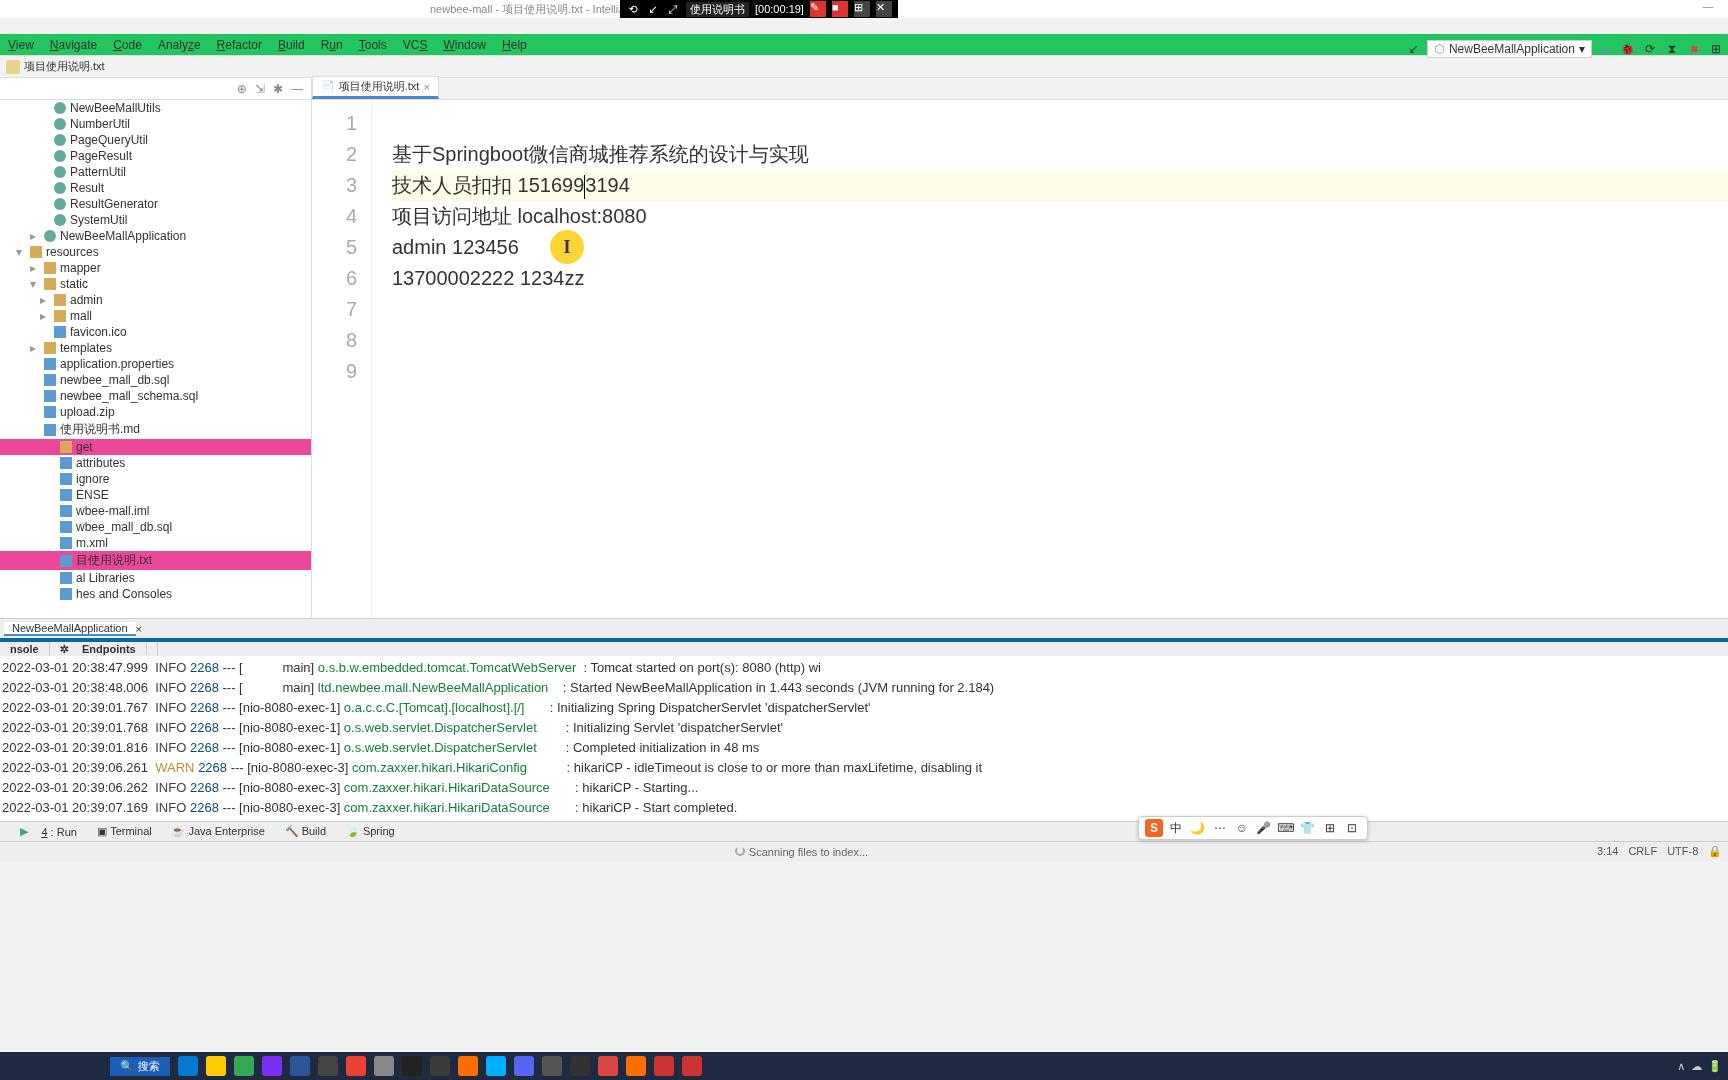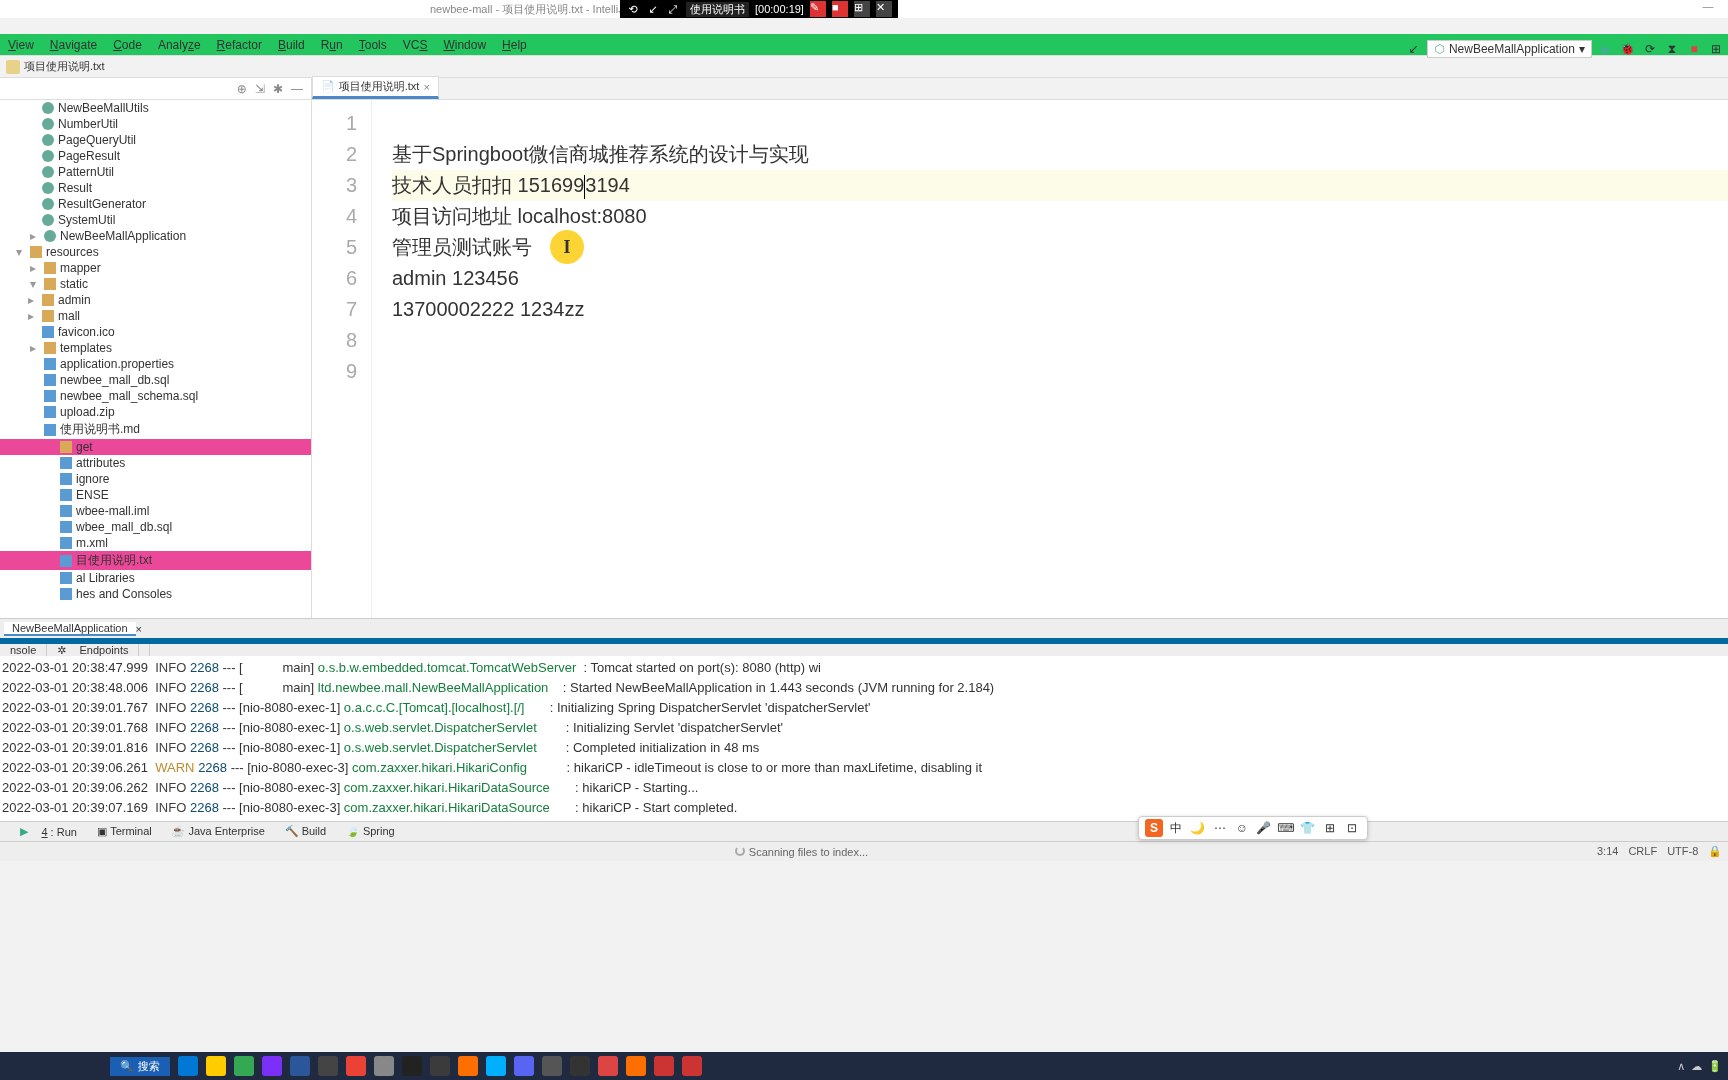--- a/index.html
+++ b/index.html
@@ -37,21 +37,21 @@
 .main { display: flex; height: 540px; }
 
 
 .tree { width: 312px; background: #fff; border-right: 1px solid #ddd; overflow: hidden; font-size: 12px; }
 .tree .hdr { height: 22px; border-bottom: 1px solid #ddd; display: flex; align-items: center; justify-content: flex-end; gap: 8px; padding-right: 8px; }
 .tree .hdr span { color: #888; }
 .tree ul { list-style: none; }
 .tree li { padding: 1px 0 1px 46px; white-space: nowrap; display: flex; align-items: center; gap: 4px; }
 .tree li.d1 { padding-left: 16px; }
 .tree li.d2 { padding-left: 30px; }
-.tree li.d3 { padding-left: 28px; }
+.tree li.d3 { padding-left: 40px; }
 .tree li.sel { background: #ec4899; }
 .tree .ci { width: 12px; height: 12px; border-radius: 50%; background: #6a9; display: inline-block; flex-shrink: 0; }
 .tree .fi { width: 12px; height: 12px; background: #d9a95a; display: inline-block; flex-shrink: 0; }
 .tree .xi { width: 12px; height: 12px; background: #5a9bd4; display: inline-block; flex-shrink: 0; }
 .tree .ar { color: #999; width: 10px; display: inline-block; }
 
 
 .editor { flex: 1; background: #fff; display: flex; flex-direction: column; }
 .tabbar { height: 22px; background: #f2f2f2; border-bottom: 1px solid #ddd; display: flex; align-items: flex-end; }
 .tab { background: #fff; border: 1px solid #ddd; border-bottom: 3px solid #4a88c7; padding: 2px 8px; display: flex; align-items: center; gap: 4px; font-size: 11px; }
@@ -62,21 +62,21 @@
 .code { flex: 1; padding: 8px 0 0 20px; line-height: 31px; position: relative; }
 .code .ln { height: 31px; white-space: pre; }
 .code .hl { background: #fcfce8; }
 .cursor-mark { position: absolute; width: 34px; height: 34px; border-radius: 50%; background: #fcd535; display: flex; align-items: center; justify-content: center; color: #333; font-weight: bold; left: 178px; top: 130px; font-family: serif; font-size: 18px; }
 .caret { border-left: 1px solid #000; display: inline-block; height: 24px; vertical-align: middle; }
 
 
 .runtab { height: 20px; background: #eee; border-top: 1px solid #ccc; display: flex; align-items: center; padding: 0 4px; font-size: 11px; }
 .runtab .t { padding: 0 8px; }
 .runtab .act { background: #fff; border-bottom: 2px solid #4a88c7; }
-.runhead { height: 18px; background: #eee; border-top: 6px solid #0369a1; display: flex; font-size: 11px; }
+.runhead { height: 18px; background: #eee; border-top: 4px solid #0369a1; display: flex; font-size: 11px; font-weight: bold; }
 .runhead span { padding: 0 10px; border-right: 1px solid #ccc; display: flex; align-items: center; gap: 3px; }
 
 .console { height: 165px; background: #fff; font-family: "Consolas","Courier New",monospace; font-size: 13px; overflow: hidden; padding: 2px 0 0 2px; white-space: pre; }
 .console .row { line-height: 20px; }
 .console .info { color: #404040; }
 .console .warn { color: #c08a2a; }
 .console .pid { color: #0c4a6e; }
 .console .cls { color: #15803d; }
 
 
@@ -343,21 +343,20 @@
           <div>7</div>
           <div>8</div>
           <div>9</div>
         </div>
       <div class="code" id="code">
         <div class="cursor-mark">I</div>
       <div class="ln"></div>
           <div class="ln">基于Springboot微信商城推荐系统的设计与实现</div>
           <div class="ln hl">技术人员扣扣 151699<span class="caret"></span>3194</div>
           <div class="ln">项目访问地址 localhost:8080</div>
-          <div class="ln">管理员测试账号</div>
           <div class="ln">admin 123456</div>
           <div class="ln">13700002222 1234zz</div>
           <div class="ln"></div>
         </div>
     </div>
   </div>
 </div>
 
 <div class="runtab">
   <span class="t act">NewBeeMallApplication</span>

